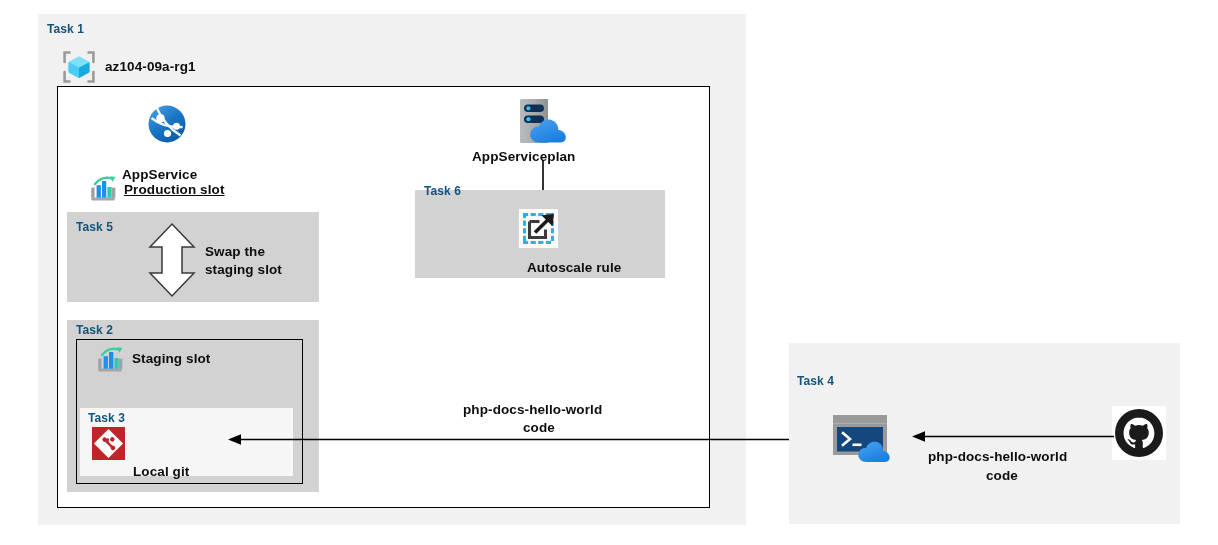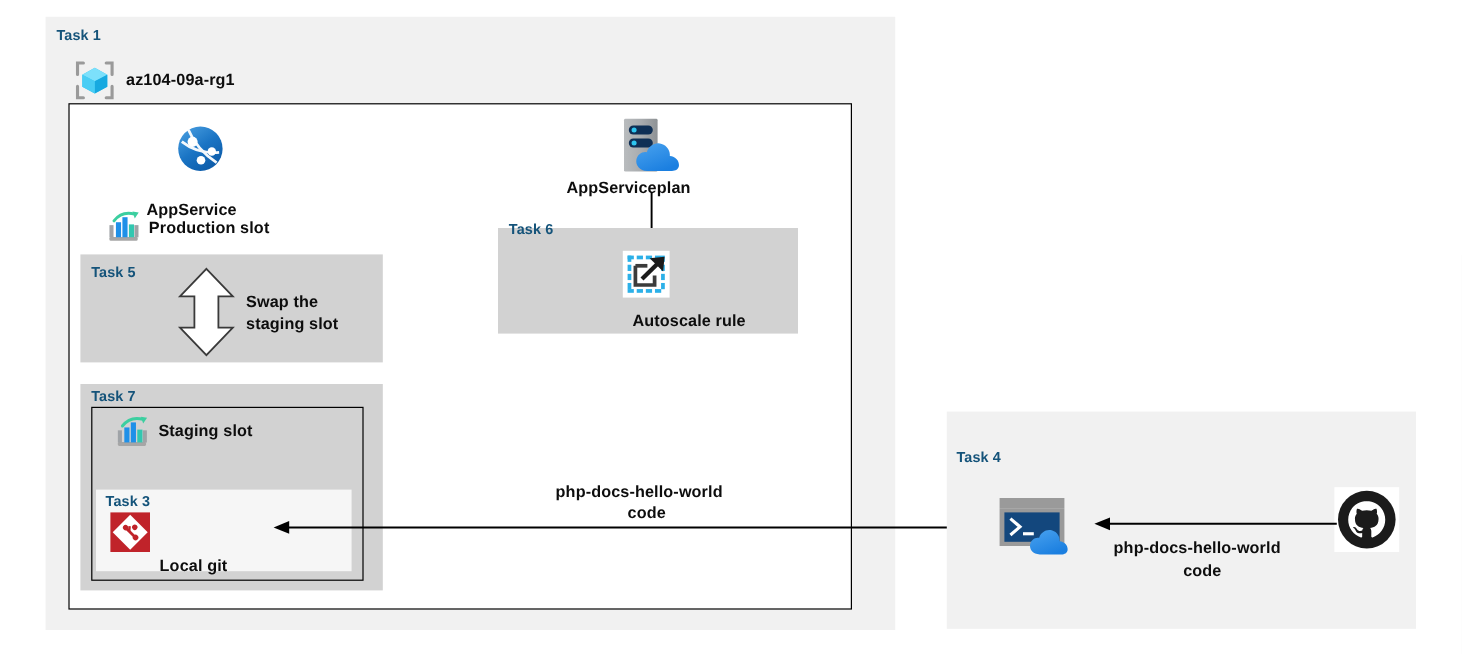--- a/index.html
+++ b/index.html
@@ -102,36 +102,36 @@
       <rect x="3.2" y="22.4" width="23.5" height="3.2" rx="1.1" fill="#a6a6a6"></rect>
       <rect x="3.2" y="12.6" width="3.4" height="10.2" fill="#9fa3a7"></rect>
       <rect x="24" y="12.6" width="3.4" height="10.2" fill="#9fa3a7"></rect>
       <rect x="8.6" y="10.2" width="4.3" height="12.5" fill="#1e90e8"></rect>
       <rect x="14.0" y="6.0" width="4.3" height="16.7" fill="#1e90e8"></rect>
       <rect x="19.4" y="12.0" width="4.3" height="10.7" fill="#32c7b0"></rect>
       <path d="M7.0 9.0 C12 2.5 19 2.0 24.2 3.4" stroke="#3ccfa0" stroke-width="2.5" fill="none" stroke-linecap="round"></path>
       <polygon points="27.6,2.1 22.4,1.2 24.3,7.0" fill="#3ccfa0"></polygon>
     </svg>
   </div>
-  <div class="node-text" style="left:124px; top:182px;">Production slot</div>
+  <div class="node-text" style="left:124px; top:182px;text-decoration:underline;">Production slot</div>
 
   <div class="box fill-mid" style="left:67px; top:212px; width:252px; height:90px;"></div>
   <div class="task-label" style="left:76px; top:220px;">Task 5</div>
 
   <div class="icon" style="left:146px; top:222px;">
     <svg width="52" height="76" viewBox="0 0 52 76">
       <polygon points="26,2 48,25 36,25 36,51 48,51 26,74 4,51 16,51 16,25 4,25" fill="#ffffff" stroke="#3a3a3a" stroke-width="1.5" stroke-linejoin="miter"></polygon>
     </svg>
   </div>
 
   <div class="node-text wrap" style="left:205px; top:244px; text-align:left;">Swap the</div>
   <div class="node-text wrap" style="left:205px; top:262px; text-align:left;">staging slot</div>
 
   <div class="box fill-mid" style="left:67px; top:320px; width:252px; height:172px;"></div>
-  <div class="task-label" style="left:76px; top:323px;">Task 7</div>
+  <div class="task-label" style="left:76px; top:323px;">Task 2</div>
 
   <div class="box fill-inner" style="left:76px; top:339px; width:227px; height:145px;"></div>
 
   <div class="icon" style="left:95px; top:346px;">
     <svg width="31" height="30" viewBox="0 0 31 30">
       <rect x="3.2" y="22.4" width="23.5" height="3.2" rx="1.1" fill="#a6a6a6"></rect>
       <rect x="3.2" y="12.6" width="3.4" height="10.2" fill="#9fa3a7"></rect>
       <rect x="24" y="12.6" width="3.4" height="10.2" fill="#9fa3a7"></rect>
       <rect x="8.6" y="10.2" width="4.3" height="12.5" fill="#1e90e8"></rect>
       <rect x="14.0" y="6.0" width="4.3" height="16.7" fill="#1e90e8"></rect>

